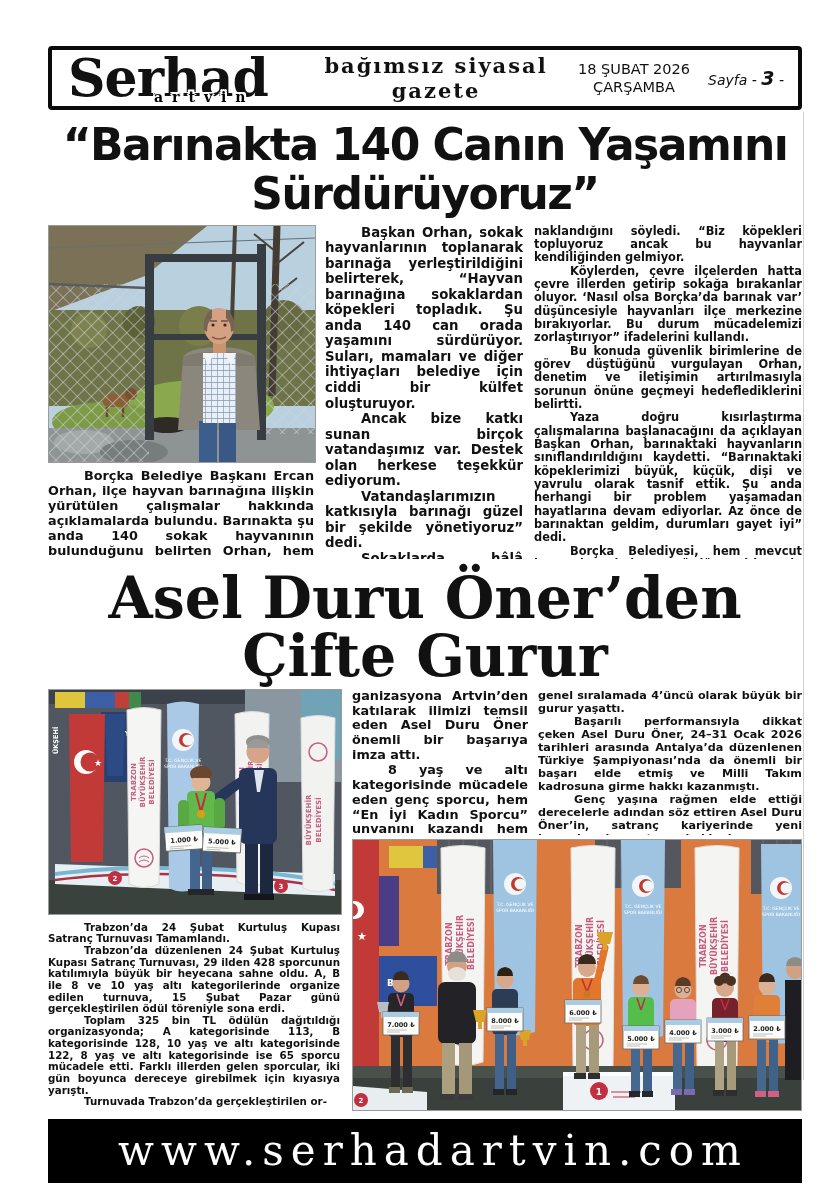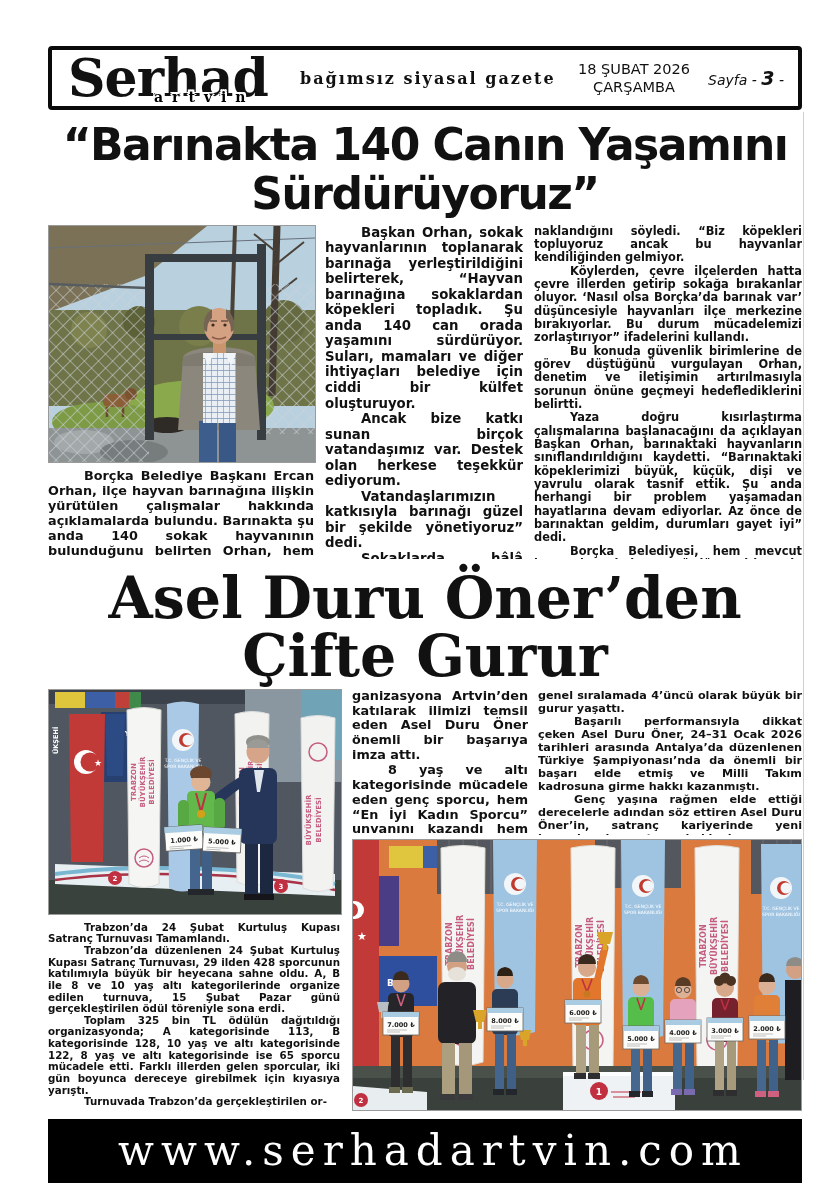--- a/index.html
+++ b/index.html
@@ -9,21 +9,21 @@
   .page::after{content:"";position:absolute;right:30px;top:112px;bottom:120px;width:1px;background:#cfcfcf;}
 
   
   .masthead-box{height:56px;border:4px solid #0a0a0a;border-radius:4px;
     display:flex;align-items:center;padding:0 14px 0 16px;background:#fff;}
   .brand{position:relative;width:232px;flex:0 0 auto;height:56px;}
   .brand-main{font-family:"DejaVu Serif",serif;font-weight:bold;font-size:52px;line-height:56px;letter-spacing:-1px;}
   .brand-sub{position:absolute;left:86px;bottom:1px;font-family:"DejaVu Serif",serif;font-weight:bold;
     font-size:14px;letter-spacing:9px;color:#000;
     text-shadow:-2px -2px 0 #fff,2px -2px 0 #fff,-2px 2px 0 #fff,2px 2px 0 #fff,0 -2px 0 #fff,0 2px 0 #fff,-2px 0 0 #fff,2px 0 0 #fff;}
-  .tagline{flex:1;text-align:left;font-family:"DejaVu Serif",serif;font-weight:bold;font-size:16px;letter-spacing:2px;}
+  .tagline{flex:1;text-align:center;font-family:"DejaVu Serif",serif;font-weight:bold;font-size:21px;letter-spacing:2px;}
   .datebox{font-size:14.5px;text-align:center;line-height:1.25;margin:0 18px 0 6px;}
   .pagebox{font-style:italic;font-size:14px;white-space:nowrap;}
   .pagebox .pn{font-weight:bold;font-size:19px;font-style:italic;}
 
   
   .headline1{margin:10px 0 6px;text-align:center;font-weight:bold;font-size:44px;line-height:1.12;letter-spacing:-1.5px;}
   .headline2{margin:10px 0 4px;text-align:center;font-family:"DejaVu Serif",serif;font-weight:bold;font-size:57px;line-height:1.02;letter-spacing:0;}
 
   
   .body-text p{margin:0;font-weight:bold;text-align:justify;text-indent:36px;}

